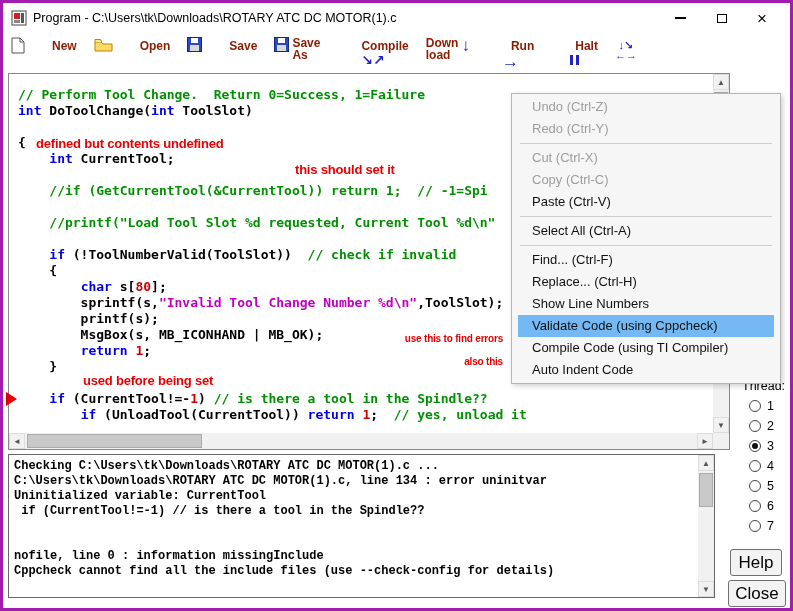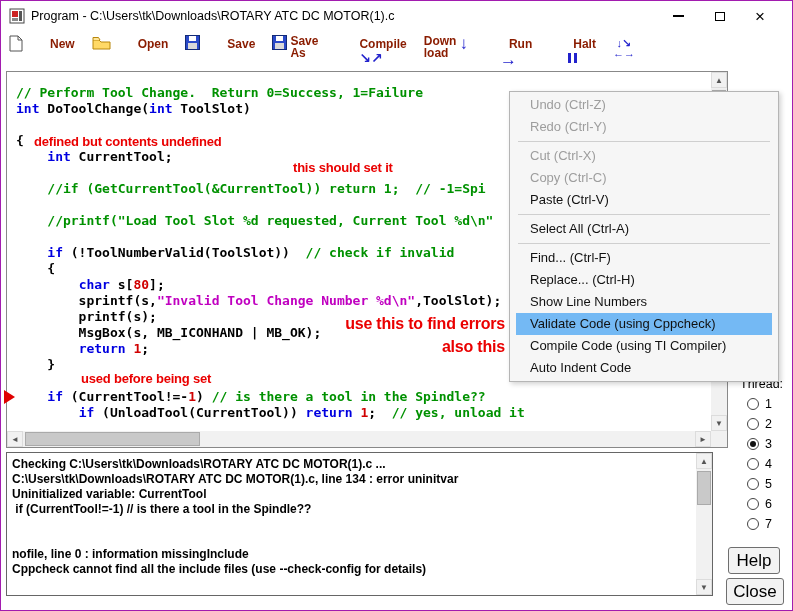--- a/index.html
+++ b/index.html
@@ -1,17 +1,17 @@
 <!DOCTYPE html>
 <html><head>
 <meta charset="utf-8">
 <style>
   html,body{margin:0;padding:0;background:#d8d8d8;}
   *{box-sizing:border-box;}
-  .window{position:relative;width:793px;height:611px;background:#fff;border:1px solid #a21caf;
+  .window{position:relative;width:793px;height:611px;background:#fff;border:3px solid #a21caf;
     font-family:"Liberation Sans","DejaVu Sans",sans-serif;overflow:hidden;}
 
   
   .frag{position:absolute;top:0;height:6px;background:#d9342b;}
   .frag1{left:300px;width:34px;}
   .frag2{left:480px;width:22px;}
   .fragdark{position:absolute;top:0;height:4px;background:#555;width:7px;}
   .fd1{left:342px;} .fd2{left:357px;}
 
   
@@ -49,21 +49,21 @@
   .hsb{position:absolute;left:0;right:16px;bottom:0;height:16px;background:#f1f1f1;}
   .sb-btn{position:absolute;width:16px;height:16px;display:flex;align-items:center;justify-content:center;
     font-size:8px;color:#555;background:#f1f1f1;border:1px solid #dcdcdc;}
   .sb-up{top:0;left:0;} .sb-down{bottom:0;left:0;} .sb-left{left:0;top:0;} .sb-right{right:0;top:0;}
   .v-thumb{position:absolute;left:1px;width:14px;background:#c9c9c9;border:1px solid #aaa;}
   .h-thumb{position:absolute;top:1px;height:14px;background:#c9c9c9;border:1px solid #aaa;}
   .sb-corner{position:absolute;right:0;bottom:0;width:16px;height:16px;background:#f1f1f1;}
 
   
   .annot{position:absolute;color:#ea0000;font-weight:bold;font-size:13px;letter-spacing:-0.2px;z-index:6;white-space:nowrap;}
-  .annot.small{font-size:16px;}
+  .annot.small{font-size:10px;margin-top:16px;}
   .a1{left:33px;top:133px;}
   .a2{left:292px;top:159px;}
   .a3{right:287px;top:314px;}
   .a4{right:287px;top:337px;}
   .a5{left:80px;top:370px;}
   .marker{position:absolute;left:3px;top:389px;width:0;height:0;z-index:6;
     border-top:7px solid transparent;border-bottom:7px solid transparent;border-left:11px solid #e00000;}
 
   
   .menu{position:absolute;left:508px;top:90px;width:270px;background:#f6f6f6;border:1px solid #b5b5b5;
@@ -77,21 +77,21 @@
   .thread-label{position:absolute;left:739px;top:376px;font-size:12.5px;color:#000;}
   .thread-options{position:absolute;left:746px;top:393px;}
   .radio-row{display:flex;align-items:center;height:20px;cursor:default;}
   .radio{width:12px;height:12px;border:1px solid #444;border-radius:50%;margin-right:6px;position:relative;background:#fff;}
   .radio.selected::after{content:"";position:absolute;left:2px;top:2px;width:6px;height:6px;border-radius:50%;background:#111;}
   .radio-num{font-size:12.5px;color:#000;}
 
   
   .console{position:absolute;left:5px;top:451px;width:707px;height:144px;border:1px solid #666;background:#fff;}
   .console-lines{position:absolute;left:5px;top:4px;right:18px;bottom:2px;overflow:hidden;
-    font-family:Liberation Sans, sans-serif;font-size:12px;font-weight:bold;
+    font-family:Liberation Mono, monospace;font-size:12px;font-weight:bold;
     line-height:15px;white-space:pre;color:#000;}
 
   
   .push-btn{position:absolute;border:1px solid #6f6f6f;border-radius:3px;background:#f3f3f3;
     font-size:17px;color:#000;display:flex;align-items:center;justify-content:center;cursor:default;}
   .help-btn{left:727px;top:546px;width:52px;height:27px;}
   .close-btn{left:725px;top:577px;width:58px;height:27px;}
 </style>
 </head>
 <body>

